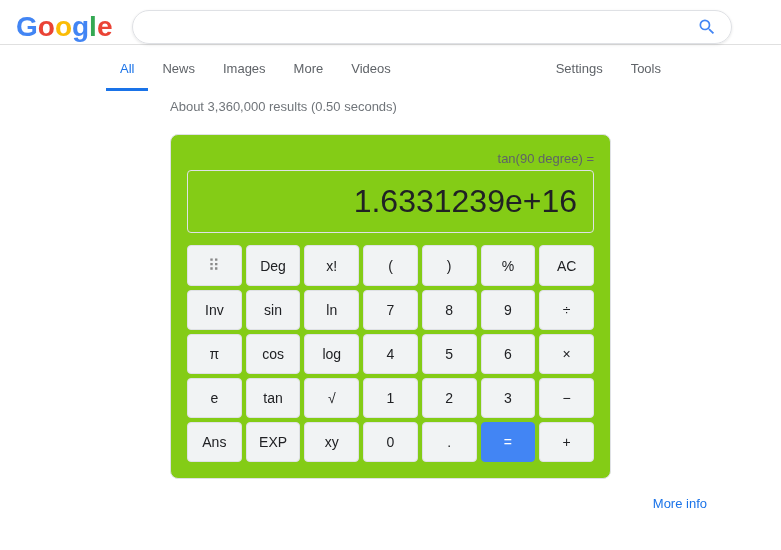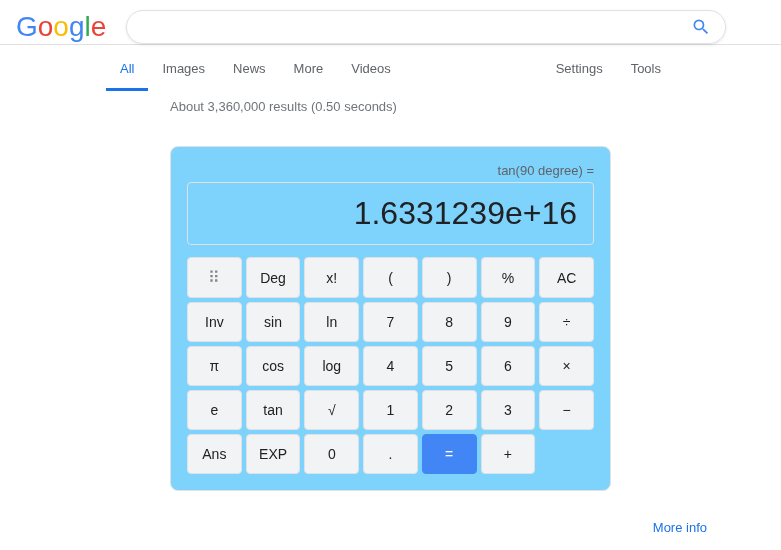--- a/index.html
+++ b/index.html
@@ -7,39 +7,39 @@
 
     
     .header { display: flex; align-items: center; padding: 10px 16px 0 16px; border-bottom: 1px solid #e0e0e0; }
     .logo { margin-right: 20px; }
     .logo-g { color: #4285F4; }
     .logo-o1 { color: #EA4335; }
     .logo-o2 { color: #FBBC05; }
     .logo-g2 { color: #4285F4; }
     .logo-l { color: #34A853; }
     .logo-e { color: #EA4335; }
-    .logo span { font-size: 28px; font-weight: normal; }
+    .logo span { font-size: 28px; font-weight: bold; }
 
     .search-bar-wrap { display: flex; align-items: center; flex: 1; max-width: 600px; border: 1px solid #dfe1e5; border-radius: 24px; padding: 6px 14px; box-shadow: 0 1px 3px rgba(0,0,0,0.1); }
     .search-input { border: none; outline: none; font-size: 16px; flex: 1; color: #202124; }
     .search-icon-btn { background: none; border: none; cursor: pointer; padding: 0; display: flex; align-items: center; }
     .search-icon-svg { width: 20px; height: 20px; fill: #4285F4; }
 
     
     .nav-tabs { display: flex; align-items: center; padding: 0 106px; margin-top: 4px; gap: 0; }
     .nav-tab { padding: 12px 14px; font-size: 13px; color: #5f6368; cursor: pointer; border-bottom: 3px solid transparent; white-space: nowrap; }
     .nav-tab.active { color: #1a73e8; border-bottom: 3px solid #1a73e8; font-weight: 500; }
     .nav-spacer { flex: 1; }
     .nav-right { display: flex; }
 
     
     .results-info { padding: 8px 170px; font-size: 13px; color: #70757a; }
 
     
-    .calc-container { margin: 24px 170px; border: 1px solid #dfe1e5; border-radius: 8px; padding: 16px; max-width: 590px; background: #7dd3fc; }
+    .calc-container { margin: 12px 170px; border: 1px solid #dfe1e5; border-radius: 8px; padding: 16px; max-width: 590px; background: #84cc16; }
     .calc-expression { text-align: right; font-size: 13px; color: #5f6368; margin-bottom: 4px; }
     .calc-display { border: 1px solid #dfe1e5; border-radius: 4px; padding: 12px 16px; text-align: right; font-size: 32px; font-weight: 300; color: #202124; margin-bottom: 12px; min-height: 58px; display: flex; align-items: center; justify-content: flex-end; }
     .calc-buttons { display: grid; grid-template-columns: repeat(7, 1fr); gap: 4px; }
     .calc-btn {
       padding: 10px 4px;
       border: 1px solid #dfe1e5;
       border-radius: 4px;
       background: #f1f3f4;
       color: #202124;
       font-size: 14px;
@@ -68,22 +68,22 @@
     <button class="search-icon-btn">
       <svg class="search-icon-svg" viewBox="0 0 24 24">
         <path d="M15.5 14h-.79l-.28-.27A6.471 6.471 0 0 0 16 9.5 6.5 6.5 0 1 0 9.5 16c1.61 0 3.09-.59 4.23-1.57l.27.28v.79l5 4.99L20.49 19l-4.99-5zm-6 0C7.01 14 5 11.99 5 9.5S7.01 5 9.5 5 14 7.01 14 9.5 11.99 14 9.5 14z"></path>
       </svg>
     </button>
   </div>
 </div>
 
 <div class="nav-tabs">
   <div class="nav-tab active">All</div>
+  <div class="nav-tab">News</div>
   <div class="nav-tab">Images</div>
-  <div class="nav-tab">News</div>
   <div class="nav-tab">More</div>
   <div class="nav-tab">Videos</div>
   <div class="nav-spacer"></div>
   <div class="nav-right">
     <div class="nav-tab">Settings</div>
     <div class="nav-tab">Tools</div>
   </div>
 </div>
 
 <div class="results-info">About 3,360,000 results (0.50 seconds)</div>
@@ -117,20 +117,21 @@
       <button class="calc-btn">×</button>
       <button class="calc-btn">e</button>
       <button class="calc-btn">tan</button>
       <button class="calc-btn">√</button>
       <button class="calc-btn">1</button>
       <button class="calc-btn">2</button>
       <button class="calc-btn">3</button>
       <button class="calc-btn">−</button>
       <button class="calc-btn">Ans</button>
       <button class="calc-btn">EXP</button>
+      <button class="calc-btn">xy</button>
       <button class="calc-btn">0</button>
       <button class="calc-btn">.</button>
       <button class="calc-btn blue">=</button>
       <button class="calc-btn">+</button>
     </div>
 </div>
 
 <div class="more-info">
   <a href="#">More info</a>
 </div>

